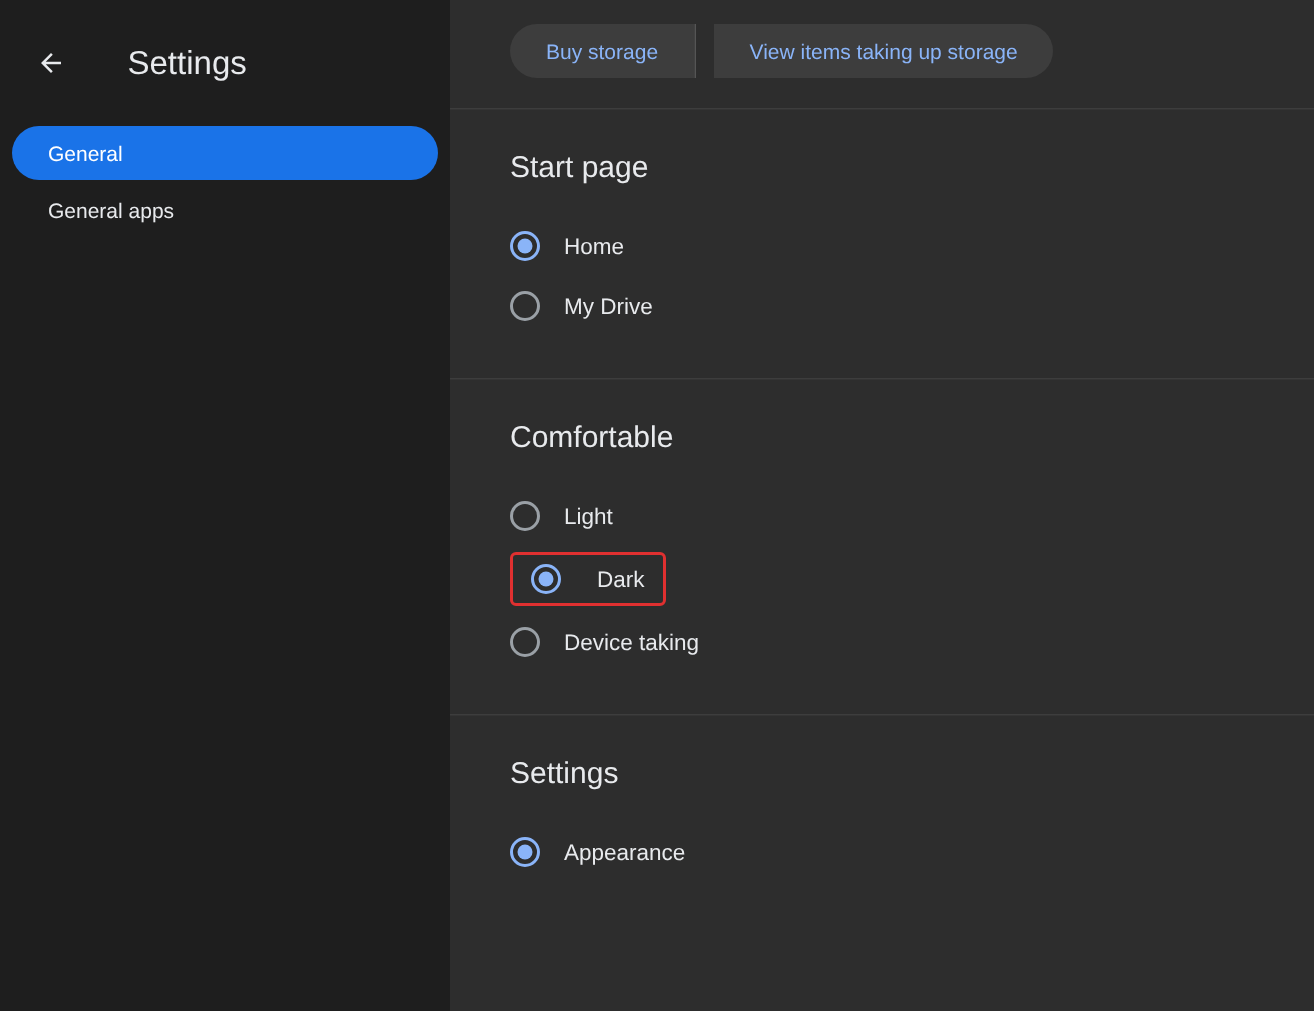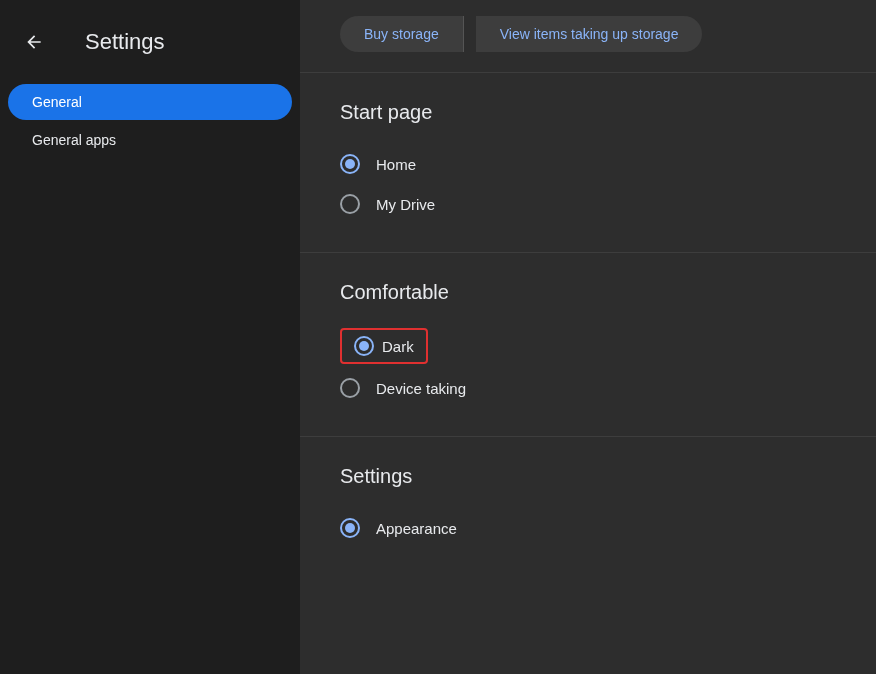--- a/index.html
+++ b/index.html
@@ -158,21 +158,21 @@
       background: #8ab4f8;
     }
 
     
     .dark-option-wrapper {
       display: inline-flex;
       align-items: center;
       border: 2px solid #e03030;
       border-radius: 4px;
       padding: 6px 12px;
-      gap: 8px;
+      gap: 24px;
       cursor: pointer;
     }
 
     .dark-option-wrapper .radio-circle {
       border-color: #8ab4f8;
     }
 
     .dark-option-wrapper .radio-circle::after {
       content: '';
       width: 10px;
@@ -222,20 +222,24 @@
 
     <div class="radio-option">
       <div class="radio-circle"></div>
       <span>My Drive</span>
     </div>
   </div>
 
   <div class="section">
     <div class="section-title">Comfortable</div>
 
+    <div class="radio-option">
+      <div class="radio-circle"></div>
+      <span>Light</span>
+    </div>
 
     <div style="padding: 4px 0;">
       <div class="dark-option-wrapper">
         <div class="radio-circle selected"></div>
         <span class="dark-option-label">Dark</span>
       </div>
     </div>
 
     <div class="radio-option">
       <div class="radio-circle"></div>

